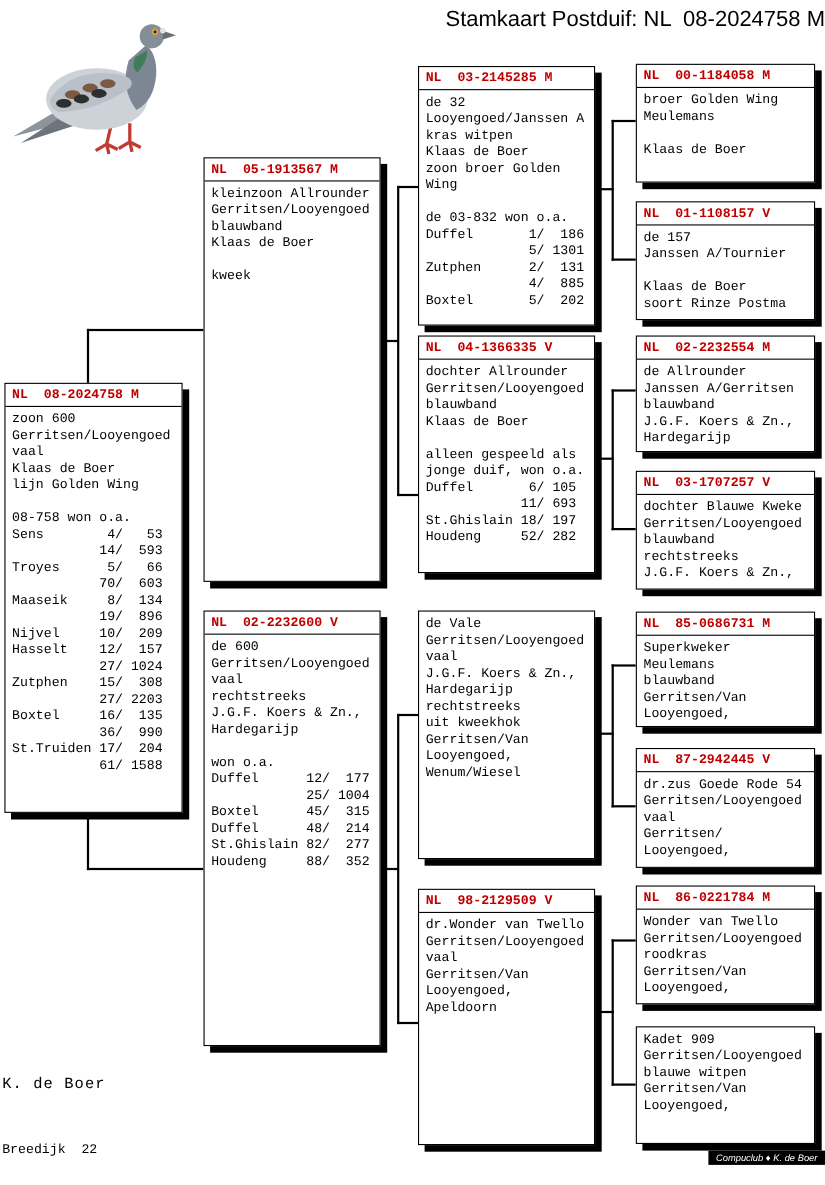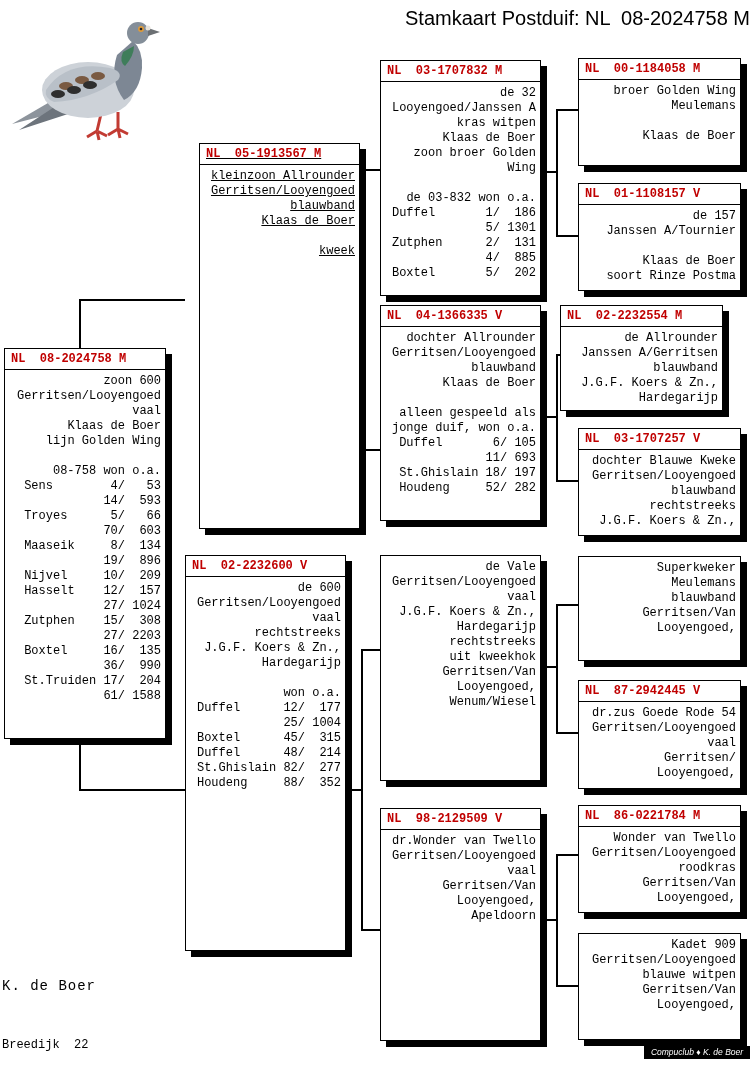--- a/index.html
+++ b/index.html
@@ -19,21 +19,21 @@
     box-shadow:6px 6px 0 #000;
   }
   .ring {
     font-family:"Liberation Mono","DejaVu Sans Mono",monospace;
     font-weight:bold; font-size:12px; line-height:17px; color:#c00000;
     padding:2px 5px 1px 6px; border-bottom:1px solid #000; white-space:pre;
   }
   .bbody {
     font-family:"Liberation Mono","DejaVu Sans Mono",monospace;
     font-size:12px; line-height:15px; color:#000;
-    padding:4px 4px 2px 6px; white-space:pre; overflow:hidden;text-align:right;
+    padding:4px 4px 2px 6px; white-space:pre; overflow:hidden;
   }
   .hline, .vline { position:absolute; background:#000; }
   .hline { height:2px; }
   .vline { width:2px; }
   .owner { position:absolute; left:2px; top:941px; white-space:pre; color:#000; }
   .owner .oname { font-size:14px; font-weight:normal; line-height:18px; margin-bottom:7px; letter-spacing:1px; }
   .owner .oline { font-size:12px; line-height:15.5px; }
   .footerbar {
     position:absolute; left:644px; top:1046px; width:106px; height:13px;
     background:#000; color:#fff; text-align:center;
@@ -130,21 +130,21 @@
 Hasselt    12/  157
            27/ 1024
 Zutphen    15/  308
            27/ 2203
 Boxtel     16/  135
            36/  990
 St.Truiden 17/  204
            61/ 1588</pre>
   </div>
 
-  <div class="box" style="left:199px; top:143px; width:161px; height:386px;text-decoration:underline;">
+  <div class="box" style="left:185px; top:143px; width:161px; height:386px;">
     <div class="ring">NL  05-1913567 M</div>
     <pre class="bbody">kleinzoon Allrounder
 Gerritsen/Looyengoed
 blauwband
 Klaas de Boer
 
 kweek</pre>
   </div>
   <div class="box" style="left:185px; top:555px; width:161px; height:396px;">
     <div class="ring">NL  02-2232600 V</div>
@@ -158,21 +158,21 @@
 won o.a.
 Duffel      12/  177
             25/ 1004
 Boxtel      45/  315
 Duffel      48/  214
 St.Ghislain 82/  277
 Houdeng     88/  352</pre>
   </div>
 
   <div class="box" style="left:380px; top:60px; width:161px; height:236px;">
-    <div class="ring">NL  03-1707832 M</div>
+    <div class="ring">NL  03-2145285 M</div>
     <pre class="bbody">de 32
 Looyengoed/Janssen A
 kras witpen
 Klaas de Boer
 zoon broer Golden
 Wing
 
 de 03-832 won o.a.
 Duffel       1/  186
              5/ 1301
@@ -224,37 +224,38 @@
 Klaas de Boer</pre>
   </div>
   <div class="box" style="left:578px; top:183px; width:163px; height:108px;">
     <div class="ring">NL  01-1108157 V</div>
     <pre class="bbody">de 157
 Janssen A/Tournier
 
 Klaas de Boer
 soort Rinze Postma</pre>
   </div>
-  <div class="box" style="left:560px; top:305px; width:163px; height:106px;">
+  <div class="box" style="left:578px; top:305px; width:163px; height:106px;">
     <div class="ring">NL  02-2232554 M</div>
     <pre class="bbody">de Allrounder
 Janssen A/Gerritsen
 blauwband
 J.G.F. Koers &amp; Zn.,
 Hardegarijp</pre>
   </div>
   <div class="box" style="left:578px; top:428px; width:163px; height:108px;">
     <div class="ring">NL  03-1707257 V</div>
     <pre class="bbody">dochter Blauwe Kweke
 Gerritsen/Looyengoed
 blauwband
 rechtstreeks
 J.G.F. Koers &amp; Zn.,</pre>
   </div>
   <div class="box" style="left:578px; top:556px; width:163px; height:105px;">
+    <div class="ring">NL  85-0686731 M</div>
     <pre class="bbody">Superkweker
 Meulemans
 blauwband
 Gerritsen/Van
 Looyengoed,</pre>
   </div>
   <div class="box" style="left:578px; top:680px; width:163px; height:109px;">
     <div class="ring">NL  87-2942445 V</div>
     <pre class="bbody">dr.zus Goede Rode 54
 Gerritsen/Looyengoed

